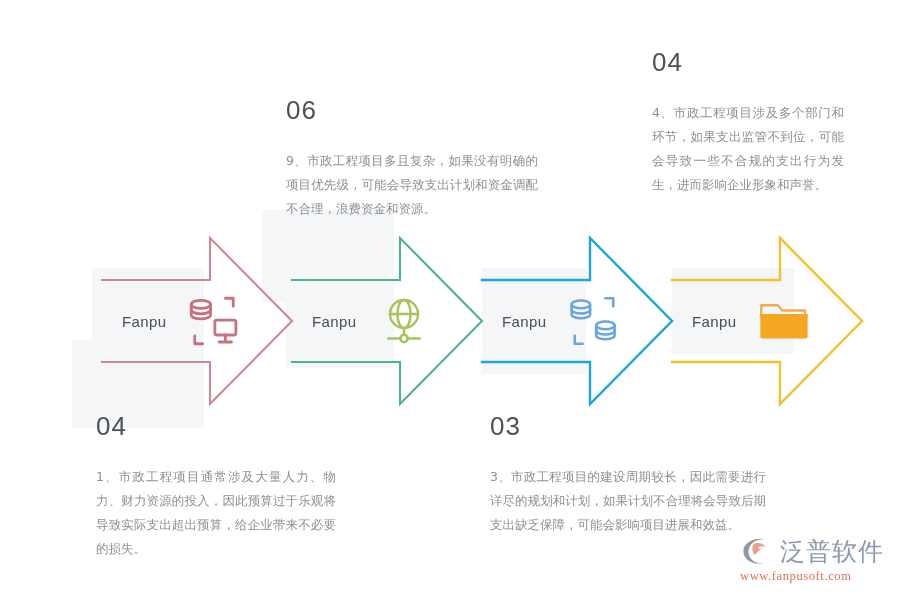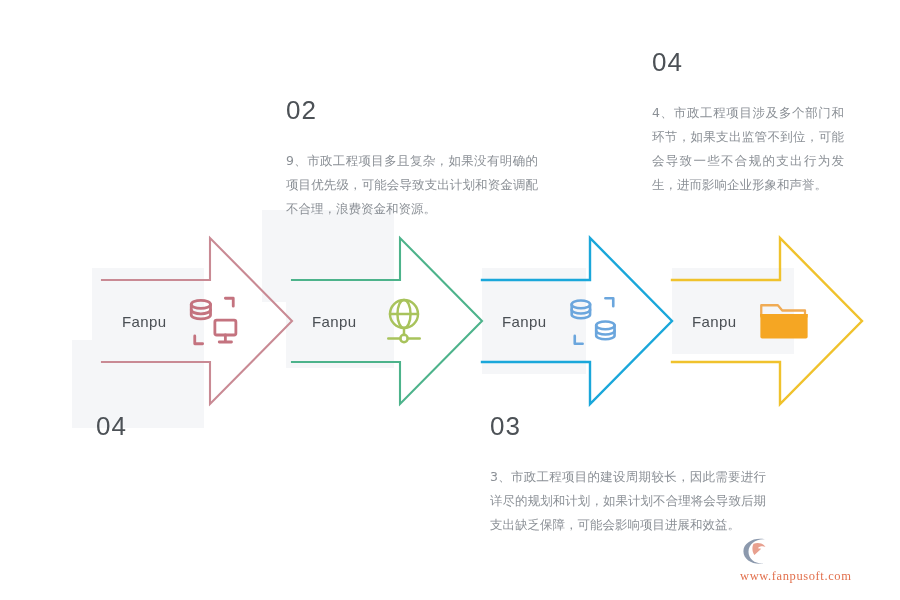--- a/index.html
+++ b/index.html
@@ -205,24 +205,25 @@
           <path d="M5 24h54v26a2 2 0 0 1-2 2H7a2 2 0 0 1-2-2z" fill="#f5a623"></path>
           <path d="M5 24h54v4H5z" fill="#f5a623"></path>
         </svg>
       </span>
     </div>
 
   </div>
 
   <div class="block" style="left:96px; top:396px; width:240px;">
     <div class="num">04</div>
+    <div class="body">1、市政工程项目通常涉及大量人力、物力、财力资源的投入，因此预算过于乐观将导致实际支出超出预算，给企业带来不必要的损失。</div>
   </div>
 
   <div class="block" style="left:286px; top:80px; width:252px;">
-    <div class="num">02</div>
+    <div class="num">06</div>
     <div class="body">9、市政工程项目多且复杂，如果没有明确的项目优先级，可能会导致支出计划和资金调配不合理，浪费资金和资源。</div>
   </div>
 
   <div class="block" style="left:490px; top:396px; width:276px;">
     <div class="num">03</div>
     <div class="body">3、市政工程项目的建设周期较长，因此需要进行详尽的规划和计划，如果计划不合理将会导致后期支出缺乏保障，可能会影响项目进展和效益。</div>
   </div>
 
   <div class="block" style="left:652px; top:32px; width:192px;">
     <div class="num">04</div>
@@ -230,17 +231,18 @@
   </div>
 
   <div id="logo">
     <div class="logo-row">
       <span class="logo-mark">
         <svg viewBox="0 0 40 36" fill="none">
           <path d="M30 4C18 1 4 7 4 18s13 17 25 14c-10 1.5-19-4-19-13.5S20 2.5 30 4z" fill="#8c99ad"></path>
           <path d="M16 9c6-2 12 0 14 4-3-1.5-7-1-9 1.5l4 .5-8 7.5c-3-4-3-10-1-13.5z" fill="#e8a08f"></path>
         </svg>
       </span>
+      <span class="logo-word">泛普软件</span>
     </div>
     <div class="logo-url">www.fanpusoft.com</div>
   </div>
 
 </div>
 
 </body></html>

